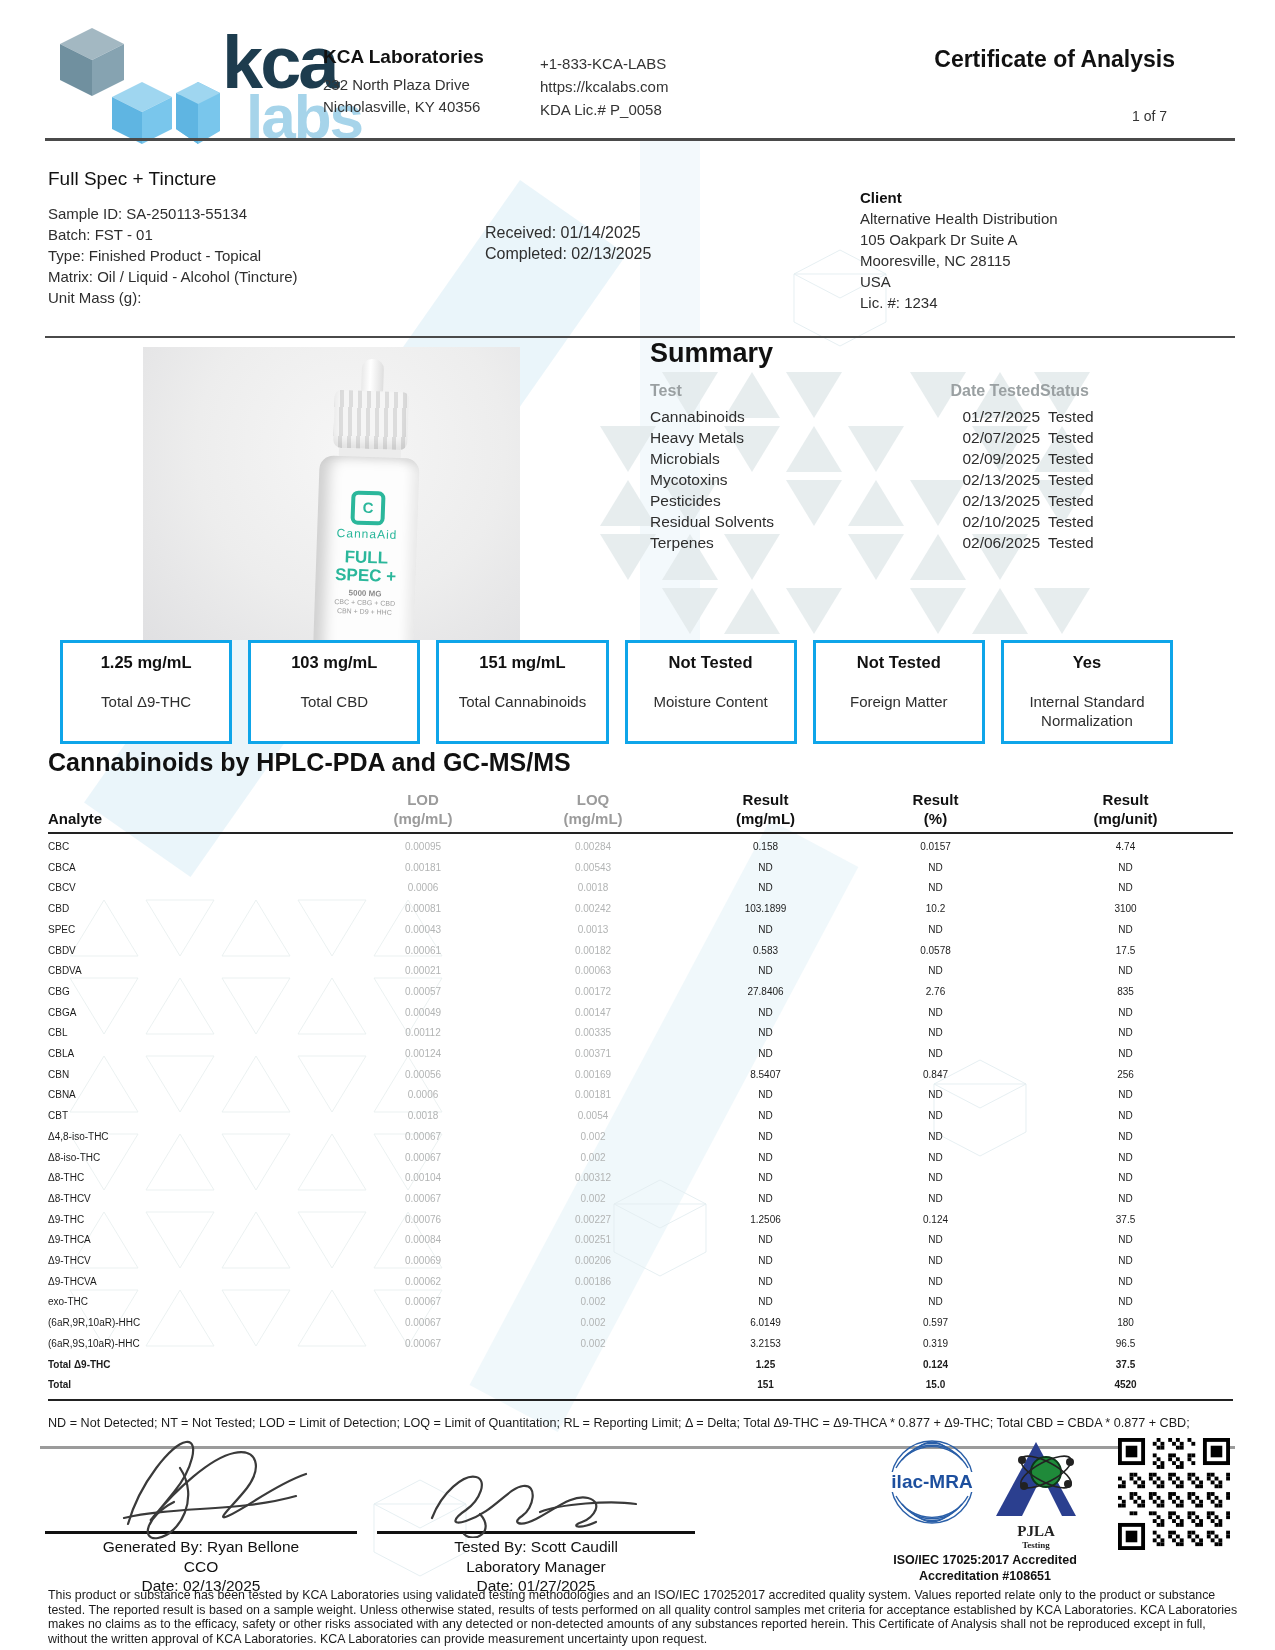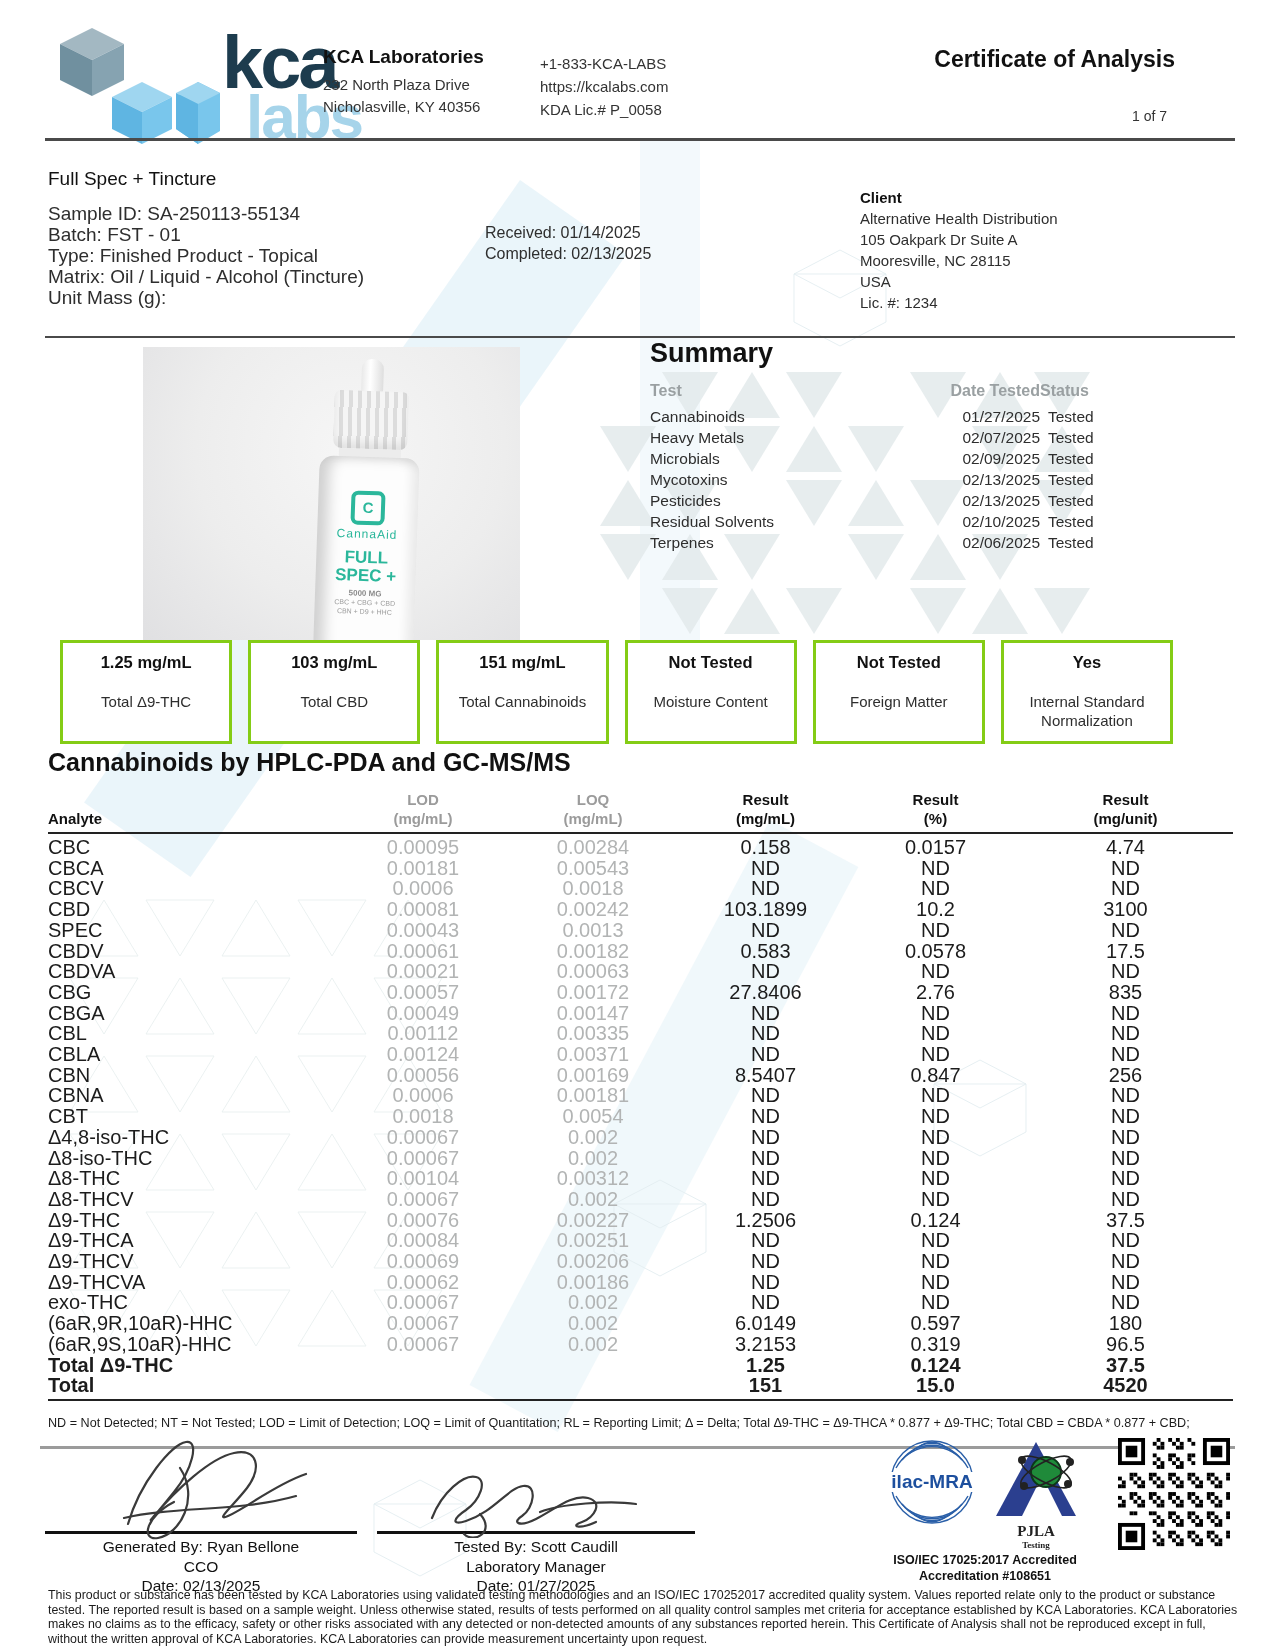--- a/index.html
+++ b/index.html
@@ -14,21 +14,21 @@
   .logo-kca{font-weight:bold;font-size:74px;letter-spacing:-3px;color:#1d3c4e;}
   .logo-labs{font-weight:bold;font-size:62px;letter-spacing:-2px;color:#a6d4ea;margin-top:-14px;margin-left:24px;}
   .lab-block{position:absolute;left:323px;top:46px;font-size:15px;line-height:22px;color:#333;}
   .lab-name{font-weight:bold;font-size:19px;color:#111;margin-bottom:6px;}
   .contact-block{position:absolute;left:540px;top:52px;font-size:15px;line-height:23px;color:#333;}
   .coa-title{position:absolute;right:100px;top:46px;font-size:23px;font-weight:bold;color:#111;}
   .page-num{position:absolute;right:108px;top:108px;font-size:14px;color:#333;}
   .hr-main{position:absolute;left:45px;right:40px;top:138px;height:3px;background:#4a4a4a;}
 
   .prod-title{position:absolute;left:48px;top:168px;font-size:19px;font-weight:normal;color:#111;}
-  .sample-block{position:absolute;left:48px;top:203px;font-size:19px;line-height:21px;color:#2e2e2e;}
+  .sample-block{position:absolute;left:48px;top:203px;font-size:15px;line-height:21px;color:#2e2e2e;}
   .dates-block{position:absolute;left:485px;top:222px;font-size:16px;line-height:21px;color:#2e2e2e;}
   .client-block{position:absolute;left:860px;top:187px;font-size:15px;line-height:21px;color:#2e2e2e;}
   .client-label{font-weight:bold;color:#111;}
   .hr-thin{position:absolute;left:45px;right:40px;top:336px;height:2px;background:#4a4a4a;}
 
   
   .photo{position:absolute;left:143px;top:347px;width:377px;height:293px;
          background:radial-gradient(circle at 55% 35%, #f6f6f6 0%, #ededed 55%, #e0e0e2 100%);overflow:hidden;}
   .bottle{position:absolute;left:170px;top:12px;width:110px;transform:rotate(2deg);}
   .tip{width:22px;height:34px;margin:0 auto;background:linear-gradient(90deg,#e9e9e9,#ffffff 40%,#dedede);border-radius:10px 10px 4px 4px;}
@@ -48,36 +48,36 @@
   
   .summary-title{position:absolute;left:650px;top:338px;font-size:27px;font-weight:bold;color:#111;}
   .summary-head{position:absolute;left:650px;top:382px;width:540px;font-size:16px;font-weight:bold;color:#9aa0a2;}
   .summary-head span,.srow span{display:inline-block;}
   .s-c1{width:190px;} .s-c2{width:200px;text-align:right;} .s-c3{width:120px;}
   #summary-rows{position:absolute;left:650px;top:406px;font-size:15.5px;line-height:21px;color:#2e2e2e;}
   .srow .s-c3{padding-left:8px;}
 
   
   #boxes{position:absolute;left:60px;top:640px;width:1113px;display:flex;gap:16px;}
-  .box{width:172px;min-height:88px;border:3px solid #84cc16;background:#fff;text-align:center;
+  .box{width:172px;min-height:88px;border:3px solid #0ea5e9;background:#fff;text-align:center;
        padding-top:10px;box-sizing:content-box;}
   .box-val{font-weight:bold;font-size:16.5px;color:#111;}
   .box-lab{font-size:15px;color:#2e2e2e;margin-top:20px;line-height:19px;padding:0 6px;}
 
   
   .cann-title{position:absolute;left:48px;top:748px;font-size:25px;font-weight:bold;color:#111;}
   .tbl{position:absolute;left:48px;top:790px;width:1185px;}
   .tr{display:grid;grid-template-columns:290px 170px 170px 175px 165px 215px;}
   .th{font-weight:bold;font-size:15px;line-height:19px;padding-bottom:4px;}
   .th div{text-align:center;}
   .th .a{text-align:left;align-self:end;color:#111;}
   .th .gray{color:#9b9b9b;}
   .th .blk{color:#111;}
   .thead-line{height:2px;background:#222;margin-bottom:3px;}
-  .tr.row{font-size:20px;line-height:20.7px;color:#1c1c1c;}
+  .tr.row{font-size:10px;line-height:20.7px;color:#1c1c1c;}
   .tr.row div{text-align:center;}
   .tr.row div:first-child{text-align:left;}
   .tr.row .dim{color:#b2b4b4;}
   .tr.row.bold{font-weight:bold;}
   .tbl-bottom{height:2.5px;background:#222;margin-top:3px;}
   .footnote{position:absolute;left:48px;top:1416px;width:1185px;font-size:12.6px;color:#1c1c1c;}
 
   
   .hr-gray{position:absolute;left:40px;right:40px;top:1446px;height:3px;background:#9b9b9b;}
   .sig{position:absolute;z-index:2;}

